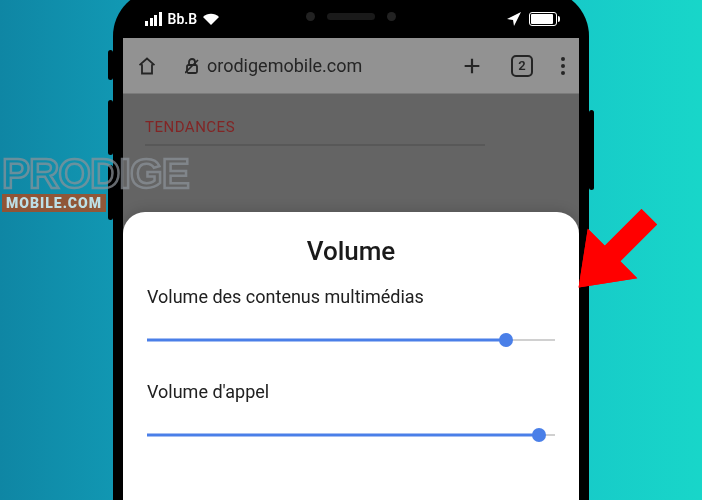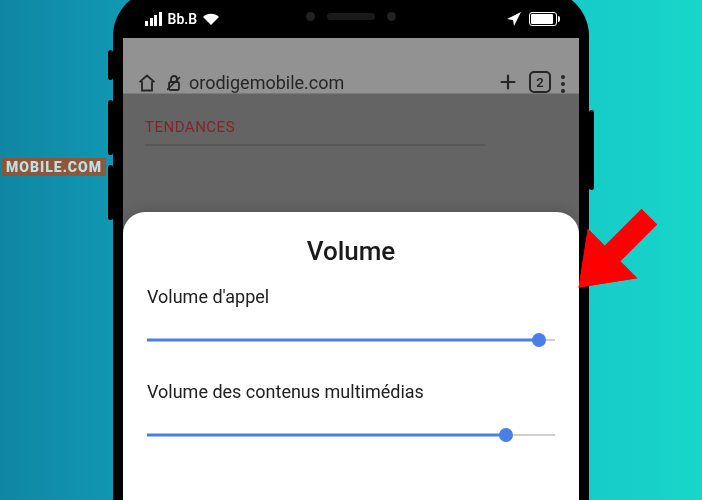--- a/index.html
+++ b/index.html
@@ -20,21 +20,21 @@
   .s-right{display:flex;align-items:center;gap:8px}
   .sig{display:flex;align-items:flex-end;gap:1.5px}
   .sig i{width:3px;background:#fff;display:block}
   .sig i:nth-child(1){height:5px}.sig i:nth-child(2){height:8px}.sig i:nth-child(3){height:11px}.sig i:nth-child(4){height:14px}
   .wifi-icon{width:16px;height:12px;position:relative}
   .wifi-icon::before{content:"";position:absolute;bottom:0;left:50%;transform:translateX(-50%);border:6px solid transparent;border-bottom:8px solid #fff;border-radius:2px}
   .bat{width:28px;height:14px;border:1.5px solid #fff;border-radius:3px;position:relative}
   .bat::after{content:"";position:absolute;right:-4px;top:3px;width:2.5px;height:6px;background:#fff;border-radius:0 2px 2px 0}
   .bat i{position:absolute;left:1px;top:1px;bottom:1px;width:85%;background:#fff;border-radius:1px}
   .screen{position:absolute;top:38px;left:0;right:0;bottom:0;background:#9a9a9a;overflow:hidden}
-  .browser-bar{height:56px;background:#e0e0e0;display:flex;align-items:flex-end;padding:0 14px;gap:10px;border-bottom:1px solid #bdbdbd}
+  .browser-bar{height:56px;background:#e0e0e0;display:flex;align-items:center;padding:0 14px;gap:28px;border-bottom:1px solid #bdbdbd}
   .dim{position:absolute;inset:0;background:rgba(0,0,0,.35);pointer-events:none}
   .home-ic{width:20px;height:20px}
   .addr{flex:1;display:flex;align-items:center;gap:8px;color:#3a3a3a;font-size:18px;overflow:hidden;white-space:nowrap}
   .lock-ic{width:14px;height:16px;flex-shrink:0}
   .plus-ic{width:22px;height:22px}
   .tabs-ic{width:22px;height:22px;border:2.2px solid #3a3a3a;border-radius:5px;display:flex;align-items:center;justify-content:center;font-size:13px;font-weight:600;color:#3a3a3a}
   .dots3{display:flex;flex-direction:column;gap:3px}
   .dots3 i{width:4px;height:4px;background:#3a3a3a;border-radius:50%}
   .page{padding:24px 22px;position:relative}
   .tend{color:#c73a3a;font-weight:400;font-size:15px;letter-spacing:.5px;border-bottom:2px solid #888;padding-bottom:8px;width:340px}
@@ -119,42 +119,43 @@
 
       <div class="page">
         <div class="tend">TENDANCES</div>
       </div>
       <div class="dim"></div>
 
       <div class="sheet">
         <div class="sheet-title">Volume</div>
 
         <div class="v-item">
+          <div class="v-label">Volume des contenus multimédias</div>
+          <div class="slider">
+            <div class="track"></div>
+            <div class="fill" id="fill0" style="width: 88%;"></div>
+            <div class="thumb" id="thumb0" style="left: 88%;"></div>
+          </div>
+        </div>
+
+        <div class="v-item">
           <div class="v-label">Volume d'appel</div>
           <div class="slider">
             <div class="track"></div>
             <div class="fill" id="fill1" style="width: 96%;"></div>
             <div class="thumb" id="thumb1" style="left: 96%;"></div>
-          </div>
-        </div>
-
-        <div class="v-item">
-          <div class="v-label">Volume des contenus multimédias</div>
-          <div class="slider">
-            <div class="track"></div>
-            <div class="fill" id="fill0" style="width: 88%;"></div>
-            <div class="thumb" id="thumb0" style="left: 88%;"></div>
           </div>
         </div>
       </div>
     </div>
   </div>
 </div>
 
 <div class="wm">
+  <div class="l1">PRODIGE</div>
   <div class="l2">MOBILE.COM</div>
 </div>
 
 <div class="arrow">
   <svg width="130" height="130" viewBox="0 0 130 130">
     <g transform="rotate(45 65 65)">
       <rect x="54" y="8" width="22" height="58" fill="#f00"></rect>
       <polygon points="30,60 100,60 65,108" fill="#f00"></polygon>
     </g>
   </svg>

